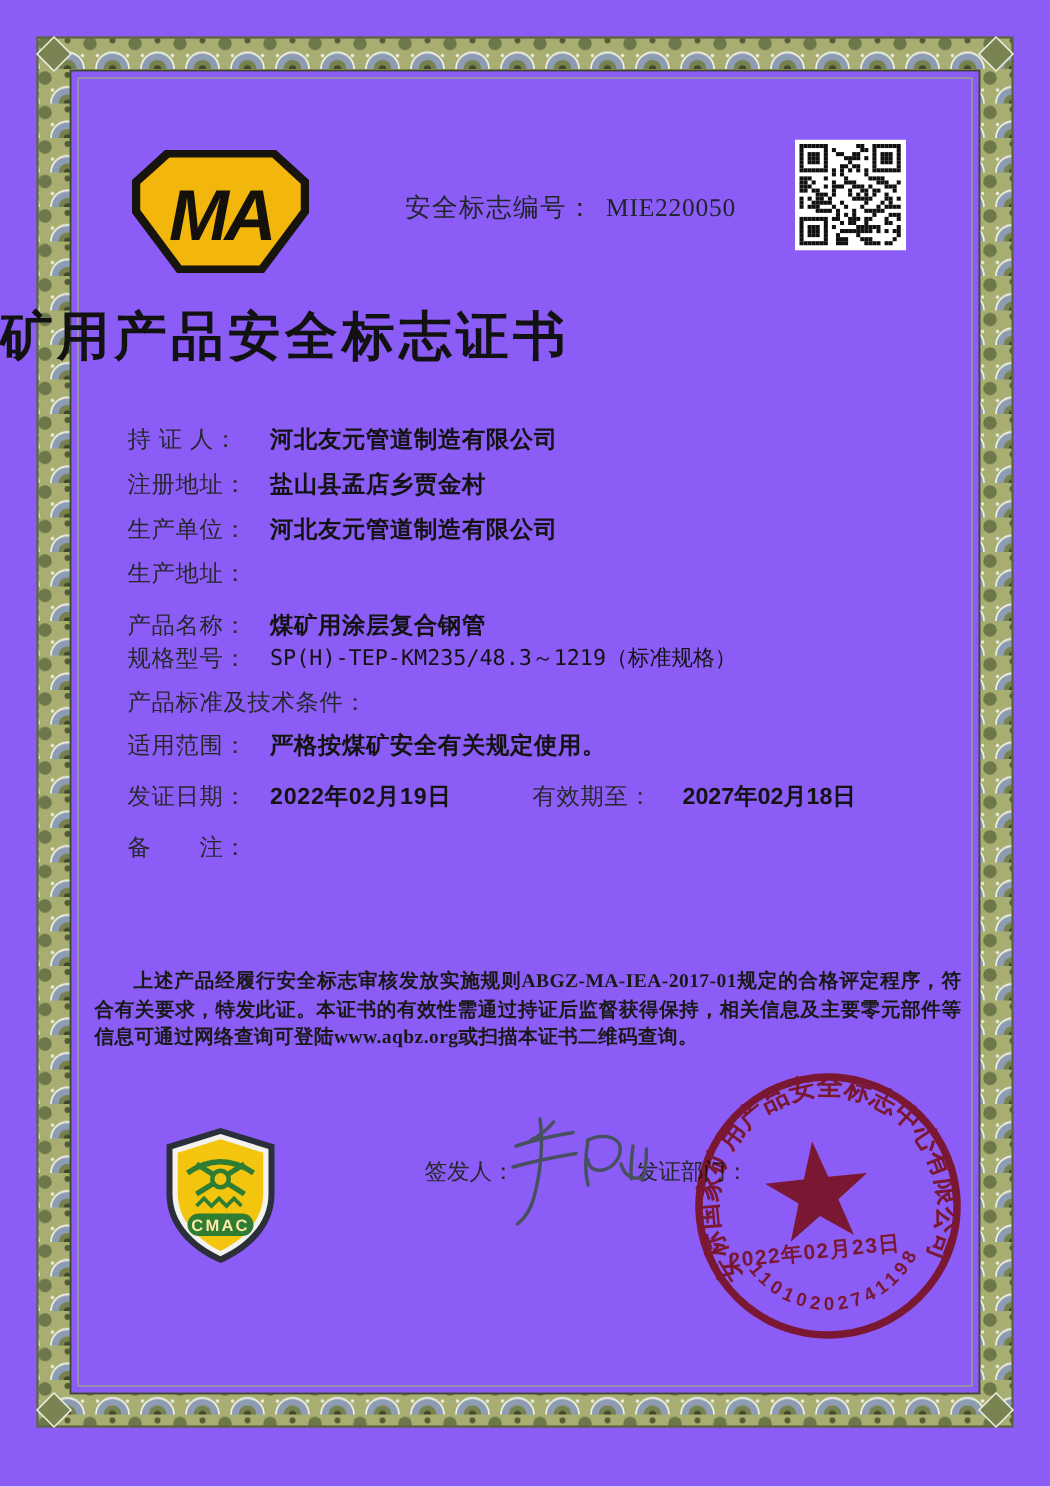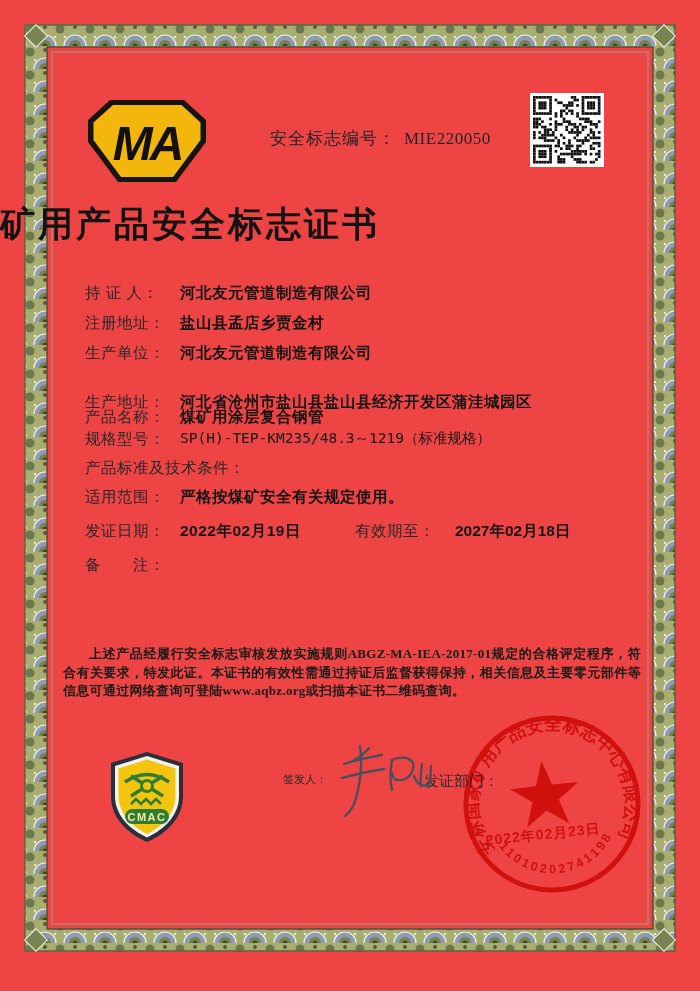--- a/index.html
+++ b/index.html
@@ -1,16 +1,16 @@
 <!DOCTYPE html>
 <html><head>
 <meta charset="utf-8">
 <style>
   html,body{margin:0;padding:0;background:#ffffff;}
-  .page{position:relative;width:700px;height:991px;margin:0 auto;background:#ef4444;
+  .page{position:relative;width:700px;height:991px;margin:0 auto;background:#8b5cf6;
         font-family:"Liberation Sans",sans-serif;color:#1d1d1d;overflow:hidden;}
   .frame{position:absolute;left:0;top:0;}
   .abs{position:absolute;}
   .cert-line{position:absolute;top:127px;left:270px;font-family:"Liberation Serif",serif;
              font-size:17px;color:#21242b;letter-spacing:1px;white-space:nowrap;}
   .cert-line .num{margin-left:8px;letter-spacing:.5px;}
   .title{position:absolute;top:201px;left:0;width:100%;text-align:left;
          font-family:"Liberation Serif",serif;font-weight:700;font-size:35px;
          letter-spacing:3px;color:#121212;}
   .row{position:absolute;left:85px;width:560px;font-size:15.5px;white-space:nowrap;height:22px;}
@@ -18,21 +18,21 @@
   .val{position:absolute;left:95px;top:0;font-family:"Liberation Serif",serif;font-weight:700;
        color:#131313;letter-spacing:.5px;white-space:nowrap;}
   .row-wide .val{left:190px;font-family:"DejaVu Sans Mono",monospace;font-weight:700;font-size:14px;letter-spacing:0;}
   .mono .val{font-family:"DejaVu Sans Mono",monospace;font-weight:400;font-size:14.5px;letter-spacing:0;}
   .lbl2{position:absolute;left:270px;top:0;color:#26282c;letter-spacing:.5px;}
   .val2{position:absolute;left:370px;top:0;font-weight:600;color:#131313;}
   .val-plain{font-family:"Liberation Sans",sans-serif;font-weight:600;}
   .statement{position:absolute;top:645px;left:63px;width:578px;font-family:"Liberation Serif",serif;
              font-weight:700;font-size:13px;line-height:1.43;color:#191919;text-indent:2em;
              text-align:justify;letter-spacing:.3px;}
-  .sig-label{position:absolute;top:772px;left:283px;font-size:11px;color:#26282c;}
+  .sig-label{position:absolute;top:772px;left:283px;font-size:15px;color:#26282c;}
   .issuer-label{position:absolute;top:772px;left:424px;font-size:15px;color:#26282c;}
   .seal{mix-blend-mode:multiply;opacity:.94;}
 </style>
 </head>
 <body>
 
 <div class="page">
 
   <svg class="frame" width="700" height="991" aria-hidden="true">
     <defs>
@@ -370,23 +370,22 @@
     <span class="val">河北友元管道制造有限公司</span>
   </div>
   <div class="row" style="top:313px">
     <span class="lbl">注册地址：</span>
     <span class="val">盐山县孟店乡贾金村</span>
   </div>
   <div class="row" style="top:343px">
     <span class="lbl">生产单位：</span>
     <span class="val">河北友元管道制造有限公司</span>
   </div>
-  <div class="row" style="top:392px">
+  <div class="row" style="top:372px">
     <span class="lbl">生产地址：</span>
-    <span class="val">河北省沧州市盐山县盐山县经济开发区蒲洼城园区</span>
   </div>
   <div class="row" style="top:407px">
     <span class="lbl">产品名称：</span>
     <span class="val">煤矿用涂层复合钢管</span>
   </div>
   <div class="row mono" style="top:429px">
     <span class="lbl">规格型号：</span>
     <span class="val">SP(H)-TEP-KM235/48.3～1219（标准规格）</span>
   </div>
   <div class="row row-wide" style="top:458px">

